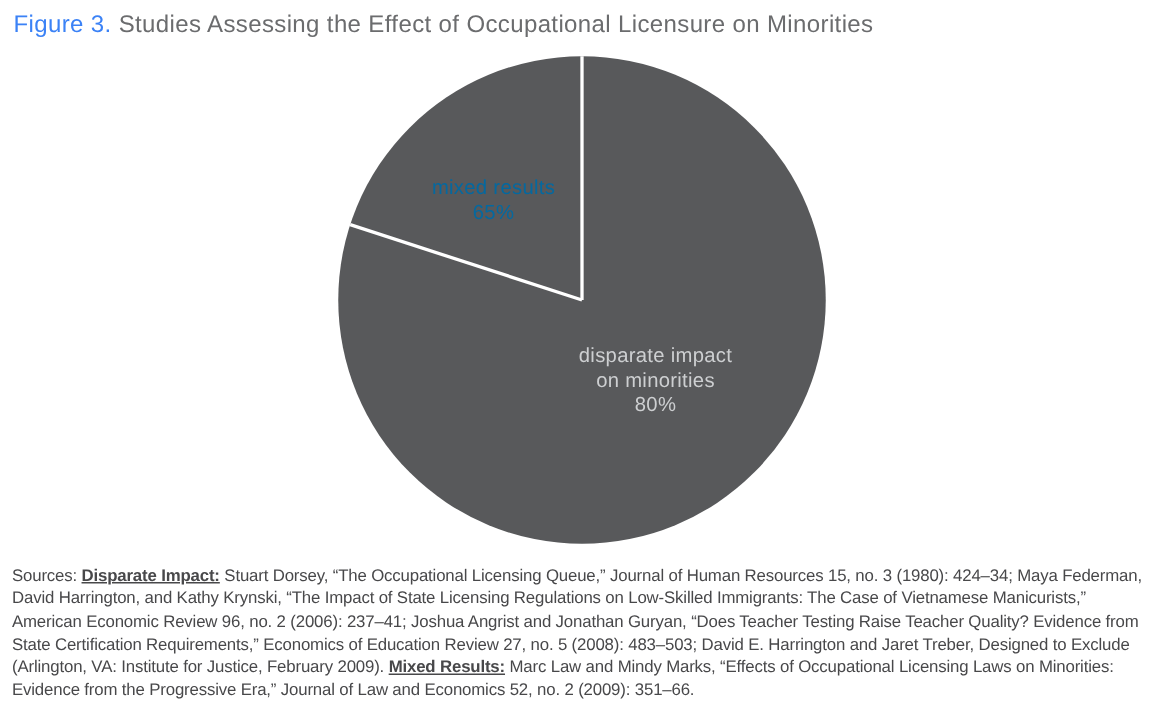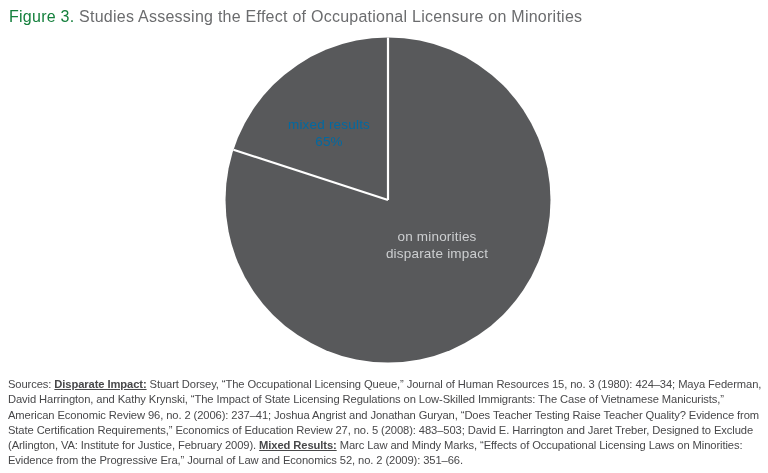--- a/index.html
+++ b/index.html
@@ -45,37 +45,38 @@
   }
   .sources span.b { font-weight: 700; text-decoration: underline; }
   .sources span.i { }
 </style>
 </head>
 <body>
 
 <div>
 
   <div class="figure-title">
-    <span class="fig-label" style="color: #15803d;">Figure 3.</span>
+    <span class="fig-label" style="color: #3b82f6;">Figure 3.</span>
     <span style="color: rgb(107, 108, 110); margin-top: 36px;">Studies Assessing the Effect of Occupational Licensure on Minorities</span>
   </div>
 
   <div class="pie-wrap">
     <svg viewBox="-164 -164 328 328" xmlns="http://www.w3.org/2000/svg">
         <circle cx="0" cy="0" r="162.5" fill="#58595B"></circle>
         <line x1="0" y1="0" x2="0.00" y2="-162.50" stroke="#FFFFFF" stroke-width="2.2"></line>
         <line x1="0" y1="0" x2="-154.55" y2="-50.22" stroke="#FFFFFF" stroke-width="2.2"></line>
       </svg>
   </div>
 
   <div class="pie-label pie-label-mixed" style="color: #0369a1;">
     <div>mixed results</div>
     <div>65%</div>
   </div>
 
   <div class="pie-label pie-label-disparate" style="color: rgb(205, 207, 209);">
+    <div>disparate impact</div>
     <div>on minorities</div>
-    <div>disparate impact</div>
+    <div>80%</div>
   </div>
 
   <div class="sources" style="color: rgb(72, 72, 74);"><span>Sources: </span><span class="b">Disparate Impact:</span><span> Stuart Dorsey, “The Occupational Licensing Queue,” </span><span class="i">Journal of Human Resources</span><span> 15, no. 3 (1980): 424–34; Maya Federman, David Harrington, and Kathy Krynski, “The Impact of State Licensing Regulations on Low-Skilled Immigrants: The Case of Vietnamese Manicurists,” </span><span class="i">American Economic Review</span><span> 96, no. 2 (2006): 237–41; Joshua Angrist and Jonathan Guryan, “Does Teacher Testing Raise Teacher Quality? Evidence from State Certification Requirements,” </span><span class="i">Economics of Education Review</span><span> 27, no. 5 (2008): 483–503; David E. Harrington and Jaret Treber, </span><span class="i">Designed to Exclude</span><span> (Arlington, VA: Institute for Justice, February 2009). </span><span class="b">Mixed Results:</span><span> Marc Law and Mindy Marks, “Effects of Occupational Licensing Laws on Minorities: Evidence from the Progressive Era,” </span><span class="i">Journal of Law and Economics</span><span> 52, no. 2 (2009): 351–66.</span></div>
 
 </div>
 
 </body></html>

